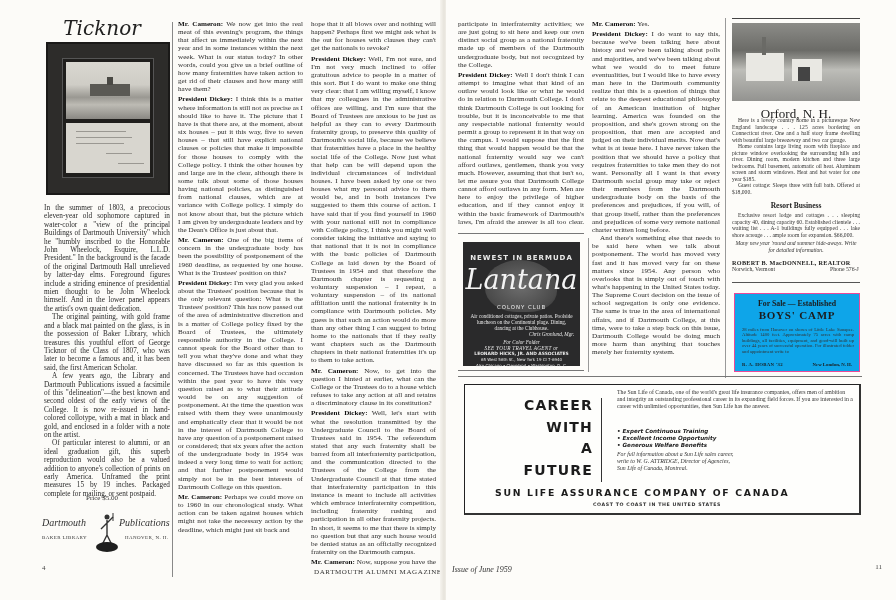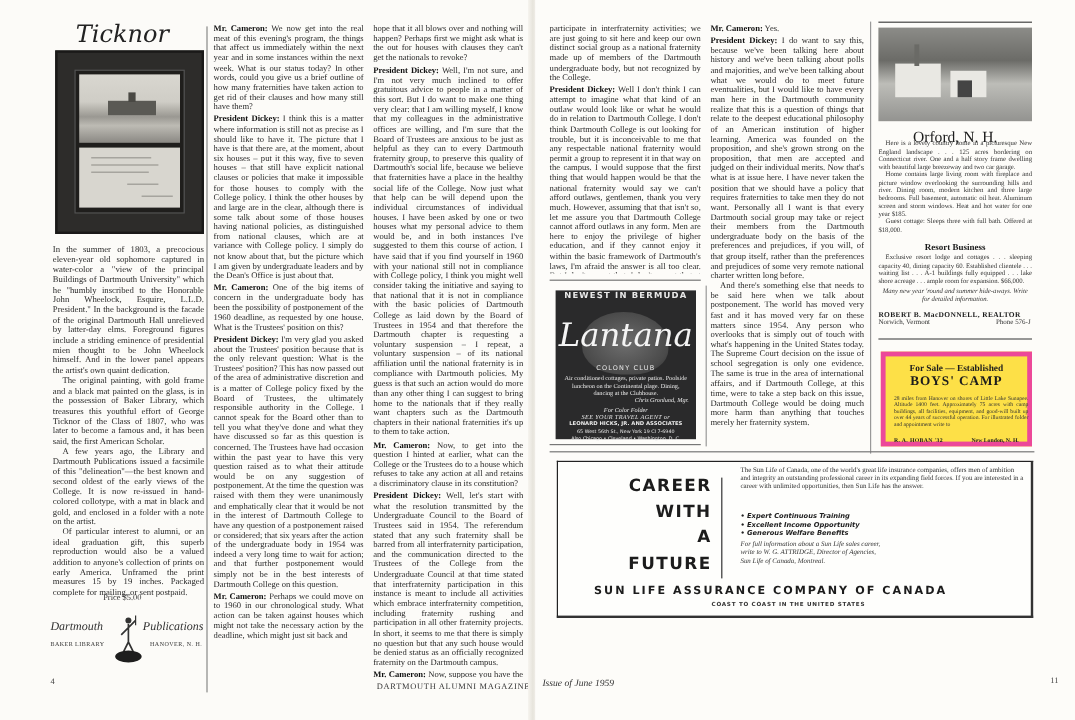--- a/index.html
+++ b/index.html
@@ -29,21 +29,21 @@
 #dp-baker{position:absolute;left:42px;top:535px;font-size:5px;letter-spacing:.4px;color:#333}
 #dp-hanover{position:absolute;left:125px;top:535px;font-size:5px;letter-spacing:.4px;color:#333}
 #dp-figure{position:absolute;left:93px;top:511px;width:28px;height:42px}
 #folio-left{position:absolute;left:42px;top:564px;font-size:7px;color:#444}
 #running-foot{position:absolute;left:314px;top:568px;font-size:7px;letter-spacing:.6px;color:#333}
 
 #folio-right{position:absolute;right:14px;top:563px;font-size:7px;color:#444}
 #issue-line{position:absolute;left:6px;top:565px;font-style:italic;font-size:8px;color:#333}
 #bermuda-box{position:absolute;left:12px;top:233px;width:126px;height:138px;border-top:1px solid #777;border-bottom:1px solid #777}
 #bermuda-ad{position:absolute;left:5px;top:8px;width:117px;height:124px;background:#2a2a2b;color:#e9e9e9;text-align:center}
-#bm-head{font-family:"DejaVu Sans",sans-serif;font-weight:bold;font-size:7px;letter-spacing:1px;margin-top:0}
+#bm-head{font-family:"DejaVu Sans",sans-serif;font-weight:bold;font-size:7px;letter-spacing:1px;margin-top:12px}
 #bm-leaf{position:absolute;left:22px;top:18px;width:72px;height:52px;border-radius:48% 52% 40% 45%;background:radial-gradient(ellipse at center,#6e6e6e 0%,#4a4a4a 70%,#2a2a2b 100%)}
 #bm-logo{position:absolute;left:0;width:100%;top:22px;font-family:"DejaVu Serif",serif;font-style:italic;font-size:27px;color:#f4f4f4}
 #bm-colony{position:absolute;left:0;width:100%;top:62px;font-family:"DejaVu Sans",sans-serif;font-size:5.4px;letter-spacing:1px}
 #bm-copy{position:absolute;left:6px;width:105px;top:71px;font-size:5.2px;line-height:6px}
 #bm-mgr{font-style:italic;text-align:right}
 #bm-folder{font-style:italic;margin-top:2px}
 #bm-agent{font-style:italic;letter-spacing:.3px}
 #bm-assoc{font-family:"DejaVu Sans",sans-serif;font-weight:bold;font-size:4.4px}
 #bm-addr,#bm-cities{font-family:"DejaVu Sans",sans-serif;font-size:4px}
 
@@ -52,21 +52,21 @@
 .house{position:absolute;background:#e9e8e3}
 #orford-title{position:absolute;left:286px;top:106px;width:128px;text-align:center;font-weight:normal;font-size:13px}
 .adtext{position:absolute;font-size:5.6px;line-height:6.5px;text-align:justify;color:#333}
 #orford-body{left:286px;top:117px;width:128px}
 #resort-title{position:absolute;left:286px;top:201px;width:128px;text-align:center;font-weight:bold;font-size:7.5px}
 #resort-body{left:286px;top:212px;width:128px}
 #realtor-name{position:absolute;left:286px;top:259px;font-weight:bold;font-size:6.2px;letter-spacing:.3px}
 #realtor-town{position:absolute;left:286px;top:266px;font-size:5.8px;color:#333}
 #realtor-phone{position:absolute;left:384px;top:266px;font-size:5.8px;color:#333}
 #realtor-rule{position:absolute;left:286px;top:282px;width:128px;height:1px;background:#555}
-#camp-box{position:absolute;left:288px;top:293px;width:126px;height:79px;border:4px solid #ec4899;background:#fde047}
+#camp-box{position:absolute;left:288px;top:293px;width:126px;height:79px;border:1px solid #ec4899;background:#0ea5e9}
 #camp-head{text-align:center;font-weight:bold;font-size:7.8px;margin-top:5px}
 #camp-title{text-align:center;font-weight:bold;font-size:11px;letter-spacing:.8px;margin-top:1px}
 #camp-body{position:absolute;left:7px;top:33px;width:112px;font-size:4.7px;line-height:5.4px;text-align:justify;color:#333}
 #camp-contact{position:absolute;left:7px;top:68px;font-size:4.8px;letter-spacing:.3px;font-weight:bold}
 #camp-town{position:absolute;right:7px;top:68px;font-size:4.8px;font-weight:bold}
 
 #sunlife-ad{position:absolute;left:18px;top:384px;width:397px;height:131px;border:1px solid #222;border-right:2px solid #333;border-bottom:2px solid #333;background:#fefefc}
 #career{position:absolute;left:0;top:10px;width:128px;text-align:right;font-family:"DejaVu Sans",sans-serif;font-weight:bold;font-size:14px;line-height:21.5px;letter-spacing:1.2px;color:#1c1c1c}
 #sl-vrule{position:absolute;left:136px;top:13px;width:1px;height:84px;background:#333}
 #sl-body{position:absolute;left:152px;top:4px;width:237px;font-size:5.8px;line-height:7px;color:#333;text-align:left}

